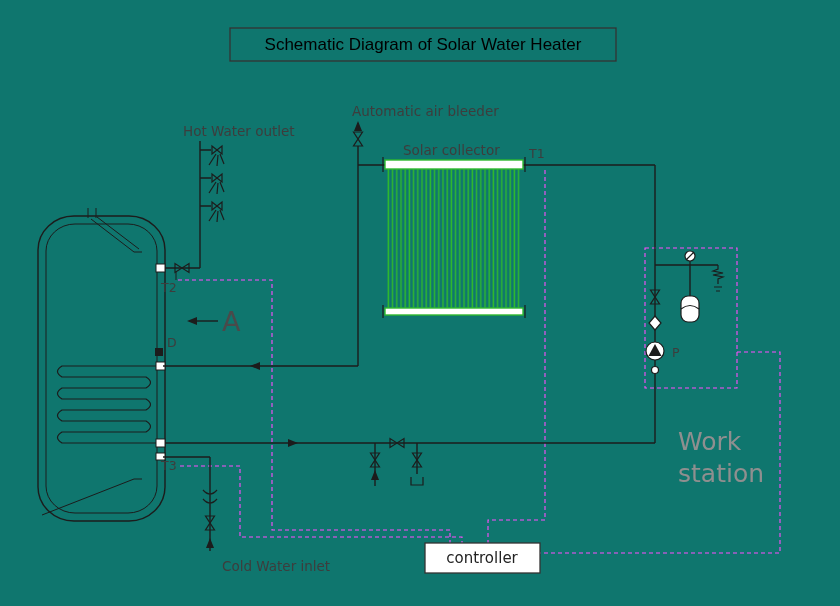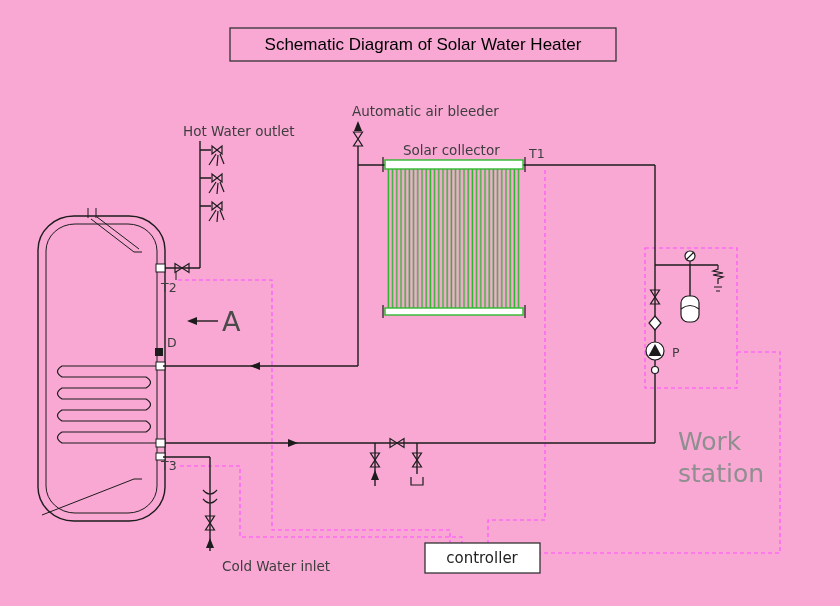--- a/index.html
+++ b/index.html
@@ -1,16 +1,16 @@
 <!DOCTYPE html>
 <html style="--line: #1c1c1c; --collector: #2eb82e; --wire: #ff4dff; --label: #3d3d3d; --work-station-text: #8f8f8f;"><head>
 <meta charset="utf-8">
 <style>
   html,body{margin:0;padding:0;background:#fff;}
-  .stage{position:relative;width:840px;height:606px;background:#f9a8d4;overflow:hidden;}
+  .stage{position:relative;width:840px;height:606px;background:#0f766e;overflow:hidden;}
   svg text{font-family:"DejaVu Sans",sans-serif;}
   .title-text{font-family:"Liberation Sans",sans-serif;font-size:17px;fill:#000;}
   .lbl{fill:var(--label);font-size:13.5px;}
   .lbl-sm{fill:var(--label);font-size:12.5px;}
   .big-a{fill:#4a4a4a;font-size:27px;}
   .ws-text{fill:var(--work-station-text);font-size:25px;}
   .ctrl-text{fill:#222;font-size:15px;}
   .pipe{stroke:var(--line);stroke-width:1.4;fill:none;}
   .thin{stroke:var(--line);stroke-width:1;fill:none;}
   .sym{stroke:var(--line);stroke-width:1.2;fill:none;}

